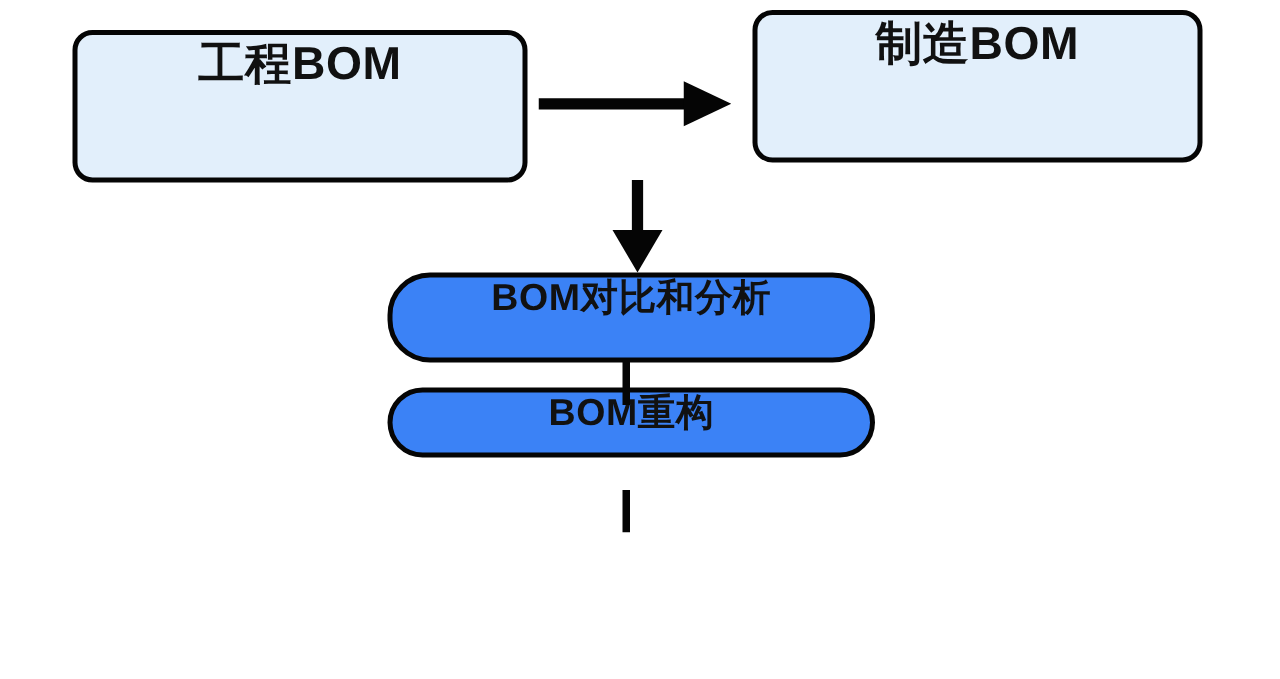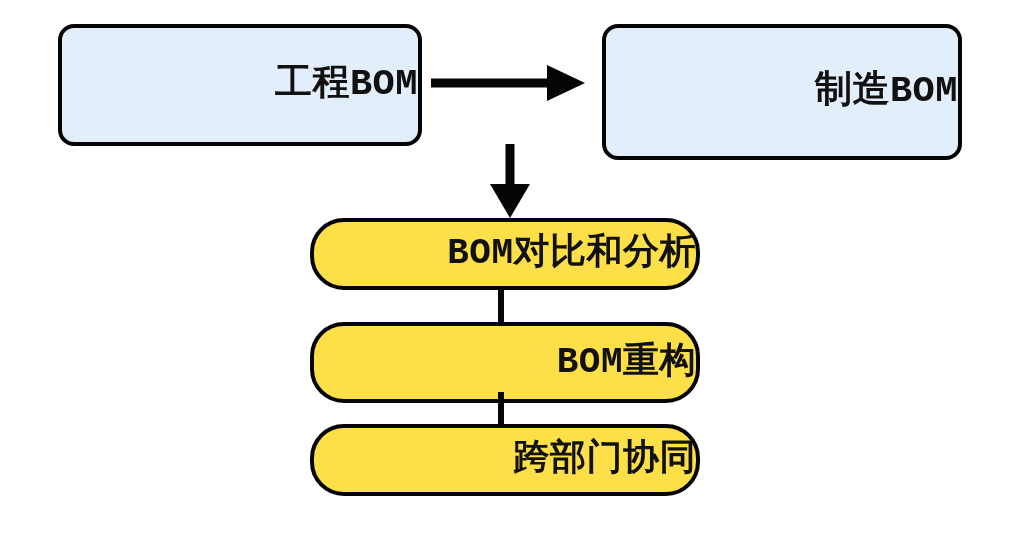--- a/index.html
+++ b/index.html
@@ -17,50 +17,49 @@
     position: relative;
     width: 1024px;
     height: 543px;
     background: #ffffff;
   }
   .node {
     position: absolute;
     box-sizing: border-box;
     border: 4px solid #050505;
     display: flex;
-    flex-direction: row;
+    flex-direction: column;
     align-items: center;
-    justify-content: flex-end;
+    justify-content: flex-start;
     text-align: center;
     color: #111111;
     font-weight: 700;
     letter-spacing: 0.5px;
-    font-family: Liberation Mono, monospace;
   }
   .node-top {
     border-radius: 16px;
     background: #e2effb;
     font-size: 37px;
     line-height: 1.22;
   }
   .node-step {
     border-radius: 34px;
-    background: #fde047;
-    font-size: 36px;
+    background: #3b82f6;
+    font-size: 30px;
     line-height: 1.1;
   }
   .node-line {
     display: block;
     white-space: nowrap;
   }
 
   #node-ebom { left: 58px;  top: 24px;  width: 364px; height: 122px; }
-  #node-mbom { left: 602px; top: 24px;  width: 360px; height: 136px; }
+  #node-mbom { left: 602px; top: 8px;  width: 360px; height: 122px; }
   #node-compare { left: 310px; top: 218px; width: 390px; height: 72px; }
-  #node-restructure { left: 310px; top: 322px; width: 390px; height: 81px; }
+  #node-restructure { left: 310px; top: 310px; width: 390px; height: 56px; }
   #node-collaborate { left: 310px; top: 424px; width: 390px; height: 72px; }
 
   .connector {
     position: absolute;
   }
   #arrow-ebom-to-mbom { left: 425px; top: 60px; width: 170px; height: 46px; }
   #arrow-ebom-to-compare { left: 478px; top: 142px; width: 64px; height: 80px; }
   #link-compare-to-restructure { left: 494px; top: 288px; width: 14px; height: 36px; }
   #link-restructure-to-collaborate { left: 494px; top: 392px; width: 14px; height: 34px; }
   .connector svg { display: block; }
@@ -79,23 +78,20 @@
   </div>
 
   <div class="node node-step" id="node-compare">
     <span class="node-line">BOM对比和分析</span>
   </div>
 
   <div class="node node-step" id="node-restructure">
     <span class="node-line">BOM重构</span>
   </div>
 
-  <div class="node node-step" id="node-collaborate">
-    <span class="node-line">跨部门协同</span>
-  </div>
 
   <div class="connector" id="arrow-ebom-to-mbom">
     <svg width="170" height="46" viewBox="0 0 170 46" xmlns="http://www.w3.org/2000/svg">
       <line x1="6" y1="23" x2="128" y2="23" stroke="#050505" stroke-width="9"></line>
       <polygon points="122,5 160,23 122,41" fill="#050505"></polygon>
     </svg>
   </div>
 
   <div class="connector" id="arrow-ebom-to-compare">
     <svg width="64" height="80" viewBox="0 0 64 80" xmlns="http://www.w3.org/2000/svg">

